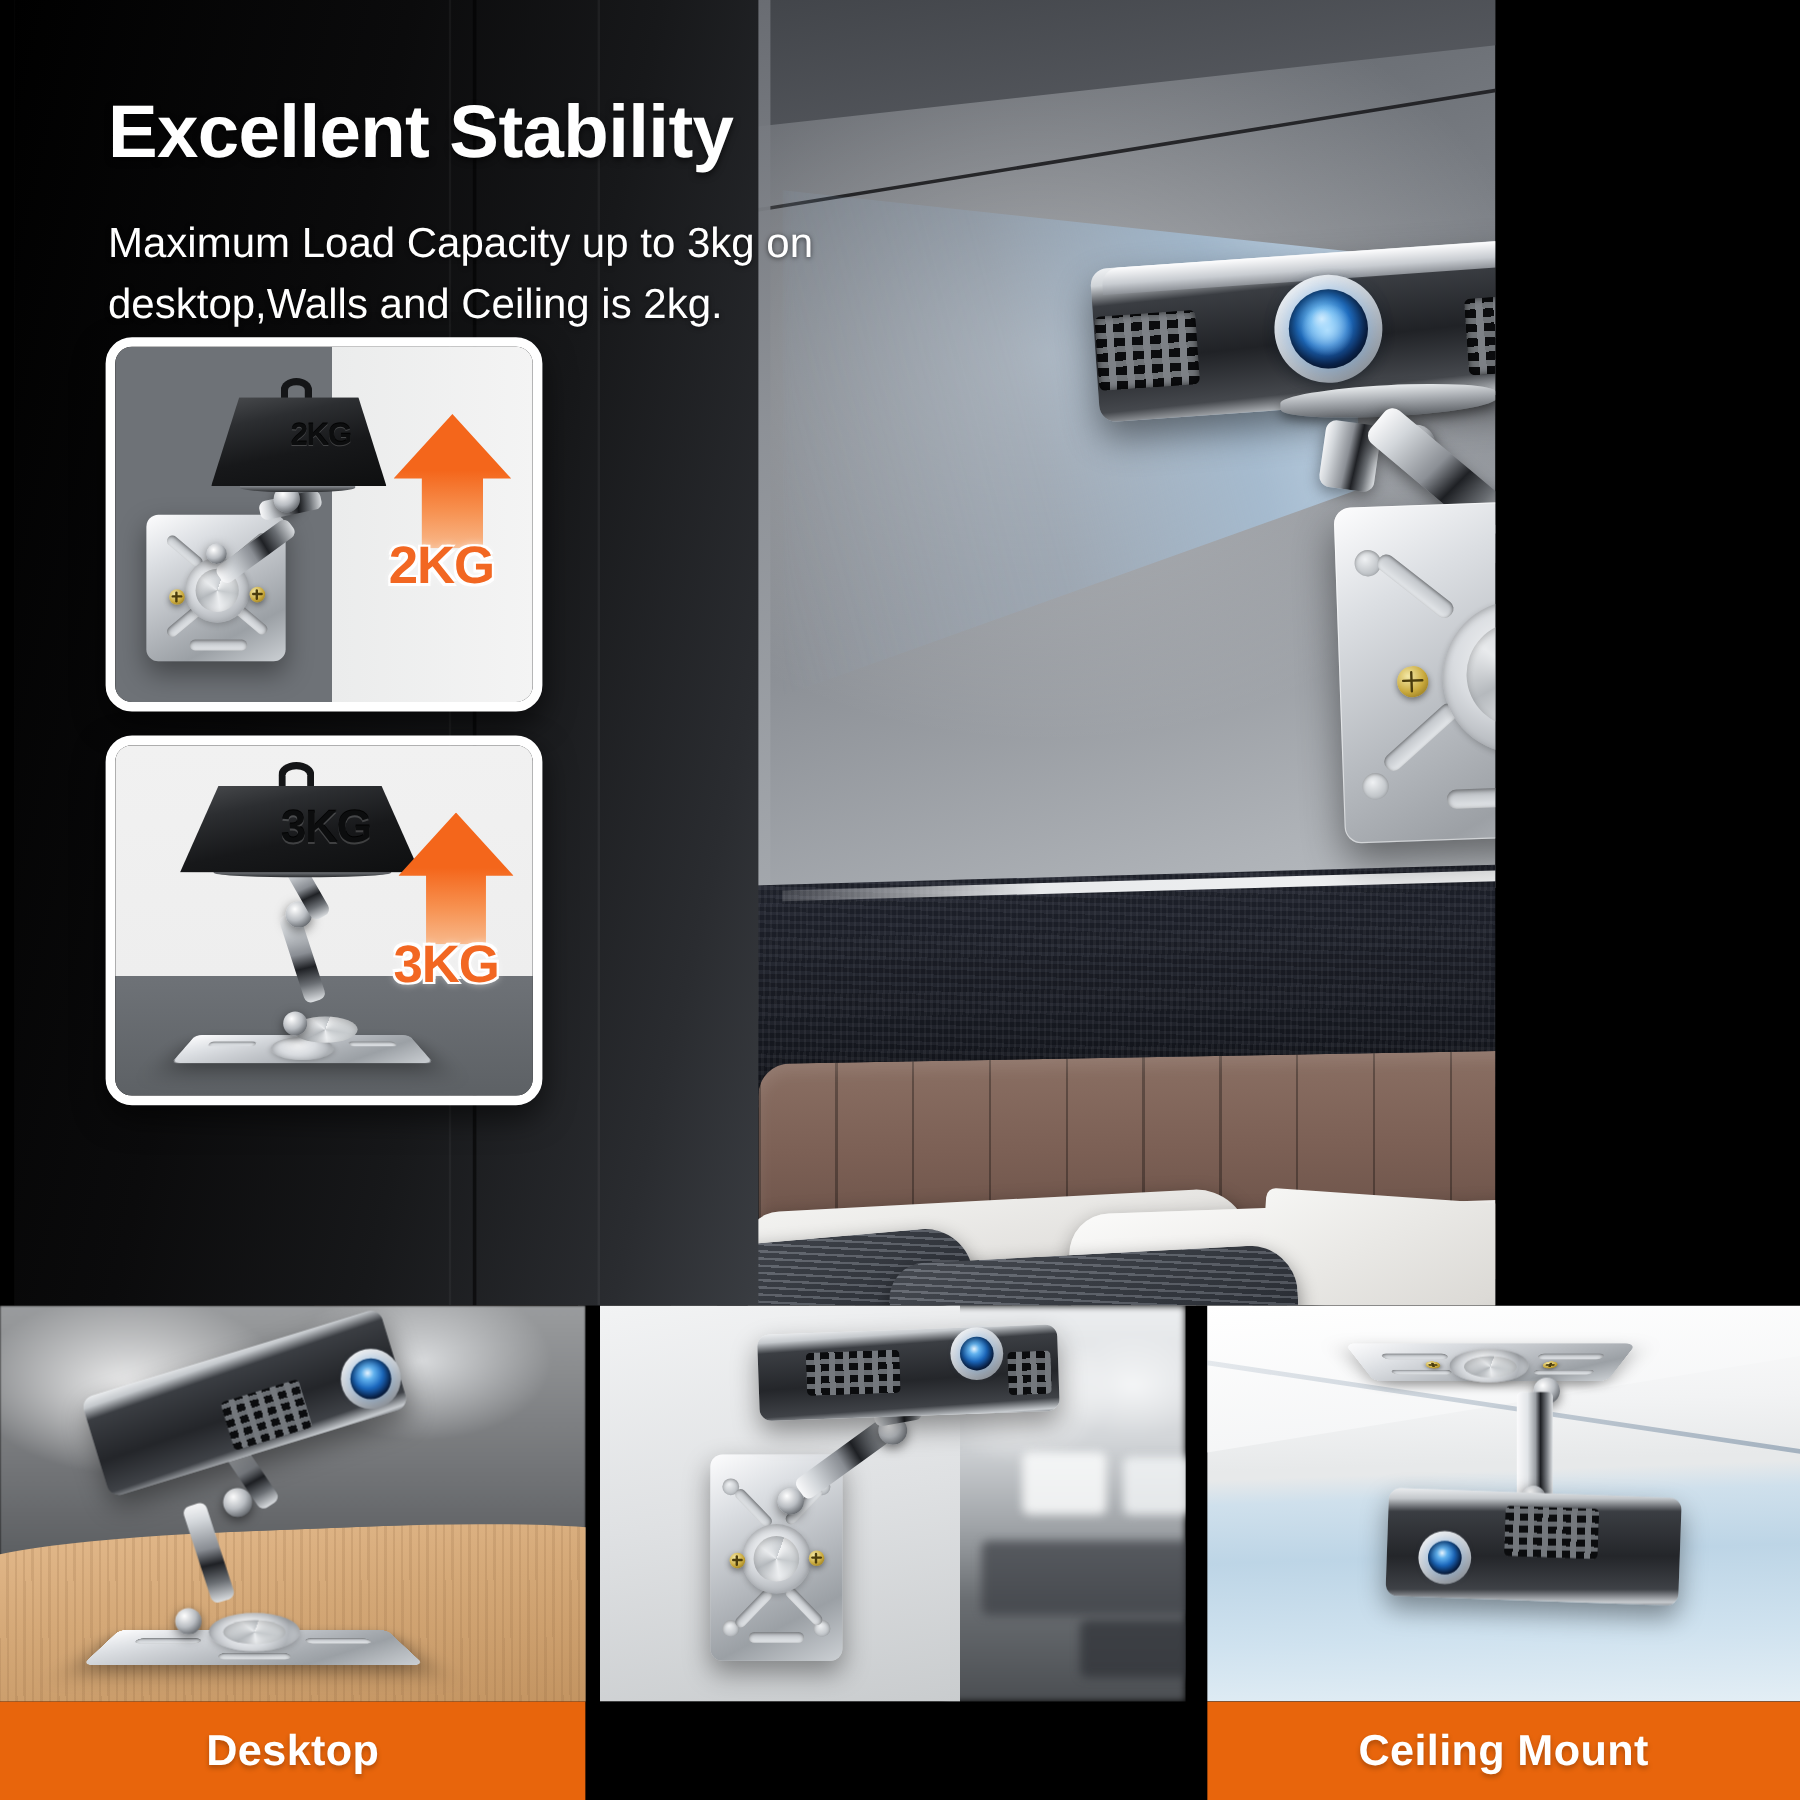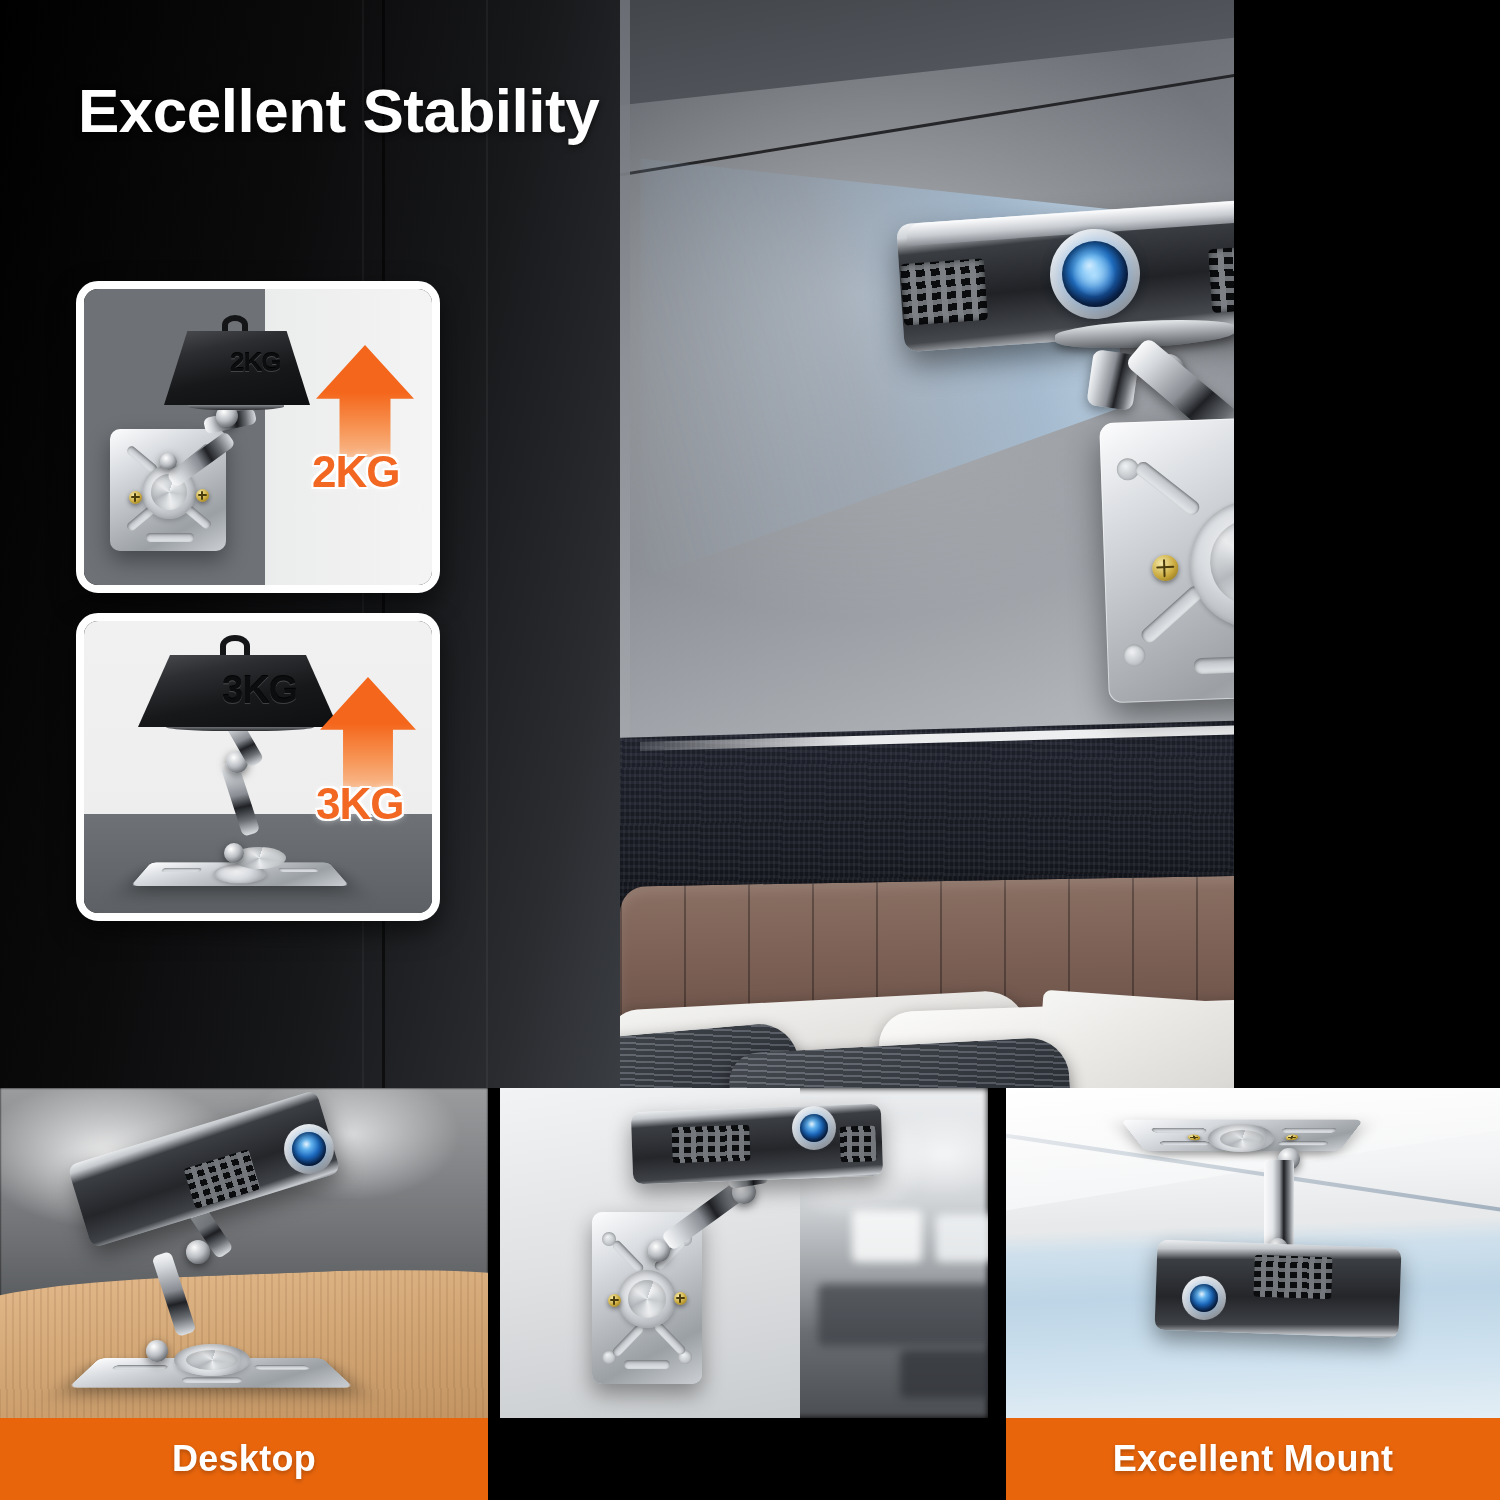--- a/index.html
+++ b/index.html
@@ -8,21 +8,21 @@
     width:1500px; height:1500px;
     font-family:"Liberation Sans", sans-serif;
     overflow:hidden; position:relative;
   }
 
   
   .page { position:absolute; inset:0; background:#000; }
 
   
   .hero {
-    position:absolute; left:0; top:0; width:1234px; height:1088px;
+    position:absolute; left:12px; top:0; width:1234px; height:1088px;
     overflow:hidden; background:#0a0a0b;text-decoration:underline;
   }
   
   .hero-dark {
     position:absolute; left:0; top:0; width:620px; height:1088px;
     background:
       linear-gradient(103deg, #000 0%, #0b0b0c 38%, #17181a 62%, #2a2c30 86%, #3a3d42 100%);
   }
   
   .seam { position:absolute; top:0; width:2px; height:1088px; background:rgba(255,255,255,.05); }
@@ -509,20 +509,21 @@
       <div class="slot" style="left:28px;top:186px;width:76px;height:15px;transform:rotate(-40deg);"></div>
       <div class="slot" style="left:198px;top:180px;width:76px;height:15px;transform:rotate(40deg);"></div>
       <div class="plate-ring" style="left:86px;top:82px;width:128px;height:128px;"></div>
       <div class="plate-disc" style="left:106px;top:100px;width:88px;height:88px;"></div>
       <div class="screw" style="left:48px;top:134px;width:26px;height:26px;"></div>
       <div class="screw" style="left:228px;top:126px;width:26px;height:26px;"></div>
       <div class="bottom-slot" style="left:86px;top:238px;width:120px;height:16px;"></div>
     </div>
 
     <div class="headline">Excellent Stability</div>
+    <div class="subtext">Maximum Load Capacity up to 3kg on desktop,Walls and Ceiling is 2kg.</div>
 
     <div class="card" style="left:76px;top:281px;width:364px;height:312px;">
       <div class="card-bg" style="background:linear-gradient(90deg,#6e7277 0%, #6e7277 52%, #ebecec 52%, #f4f4f4 100%);"></div>
 
       <div class="mini-plate" style="left:26px;top:140px;width:116px;height:122px;">
         <div class="mini-slot" style="left:14px;top:26px;width:36px;height:9px;transform:rotate(40deg);"></div>
         <div class="mini-slot" style="left:68px;top:24px;width:36px;height:9px;transform:rotate(-40deg);"></div>
         <div class="mini-slot" style="left:14px;top:84px;width:36px;height:9px;transform:rotate(-40deg);"></div>
         <div class="mini-slot" style="left:68px;top:82px;width:36px;height:9px;transform:rotate(40deg);"></div>
         <div class="plate-ring" style="left:32px;top:36px;width:54px;height:54px;"></div>
@@ -662,18 +663,18 @@
         <div class="joint" style="left:272px;top:60px;width:22px;height:22px;"></div>
         <div class="mini-post" style="left:258px;top:72px;width:30px;height:88px;"></div>
         <div class="joint" style="left:262px;top:150px;width:20px;height:20px;"></div>
 
         <div class="mini-body" style="left:150px;top:156px;width:244px;height:90px;transform:rotate(2deg);"></div>
         <div class="mini-vent" style="left:248px;top:168px;width:78px;height:42px;transform:rotate(2deg);"></div>
         <div class="mini-lensring" style="left:176px;top:188px;width:44px;height:44px;"></div>
         <div class="mini-lens" style="left:184px;top:196px;width:28px;height:28px;"></div>
       </div>
       <div class="caption">
-        <span>Excellent Mount</span>
+        <span>Ceiling Mount</span>
       </div>
     </div>
 
   </div>
 </div>
 
 </body></html>

